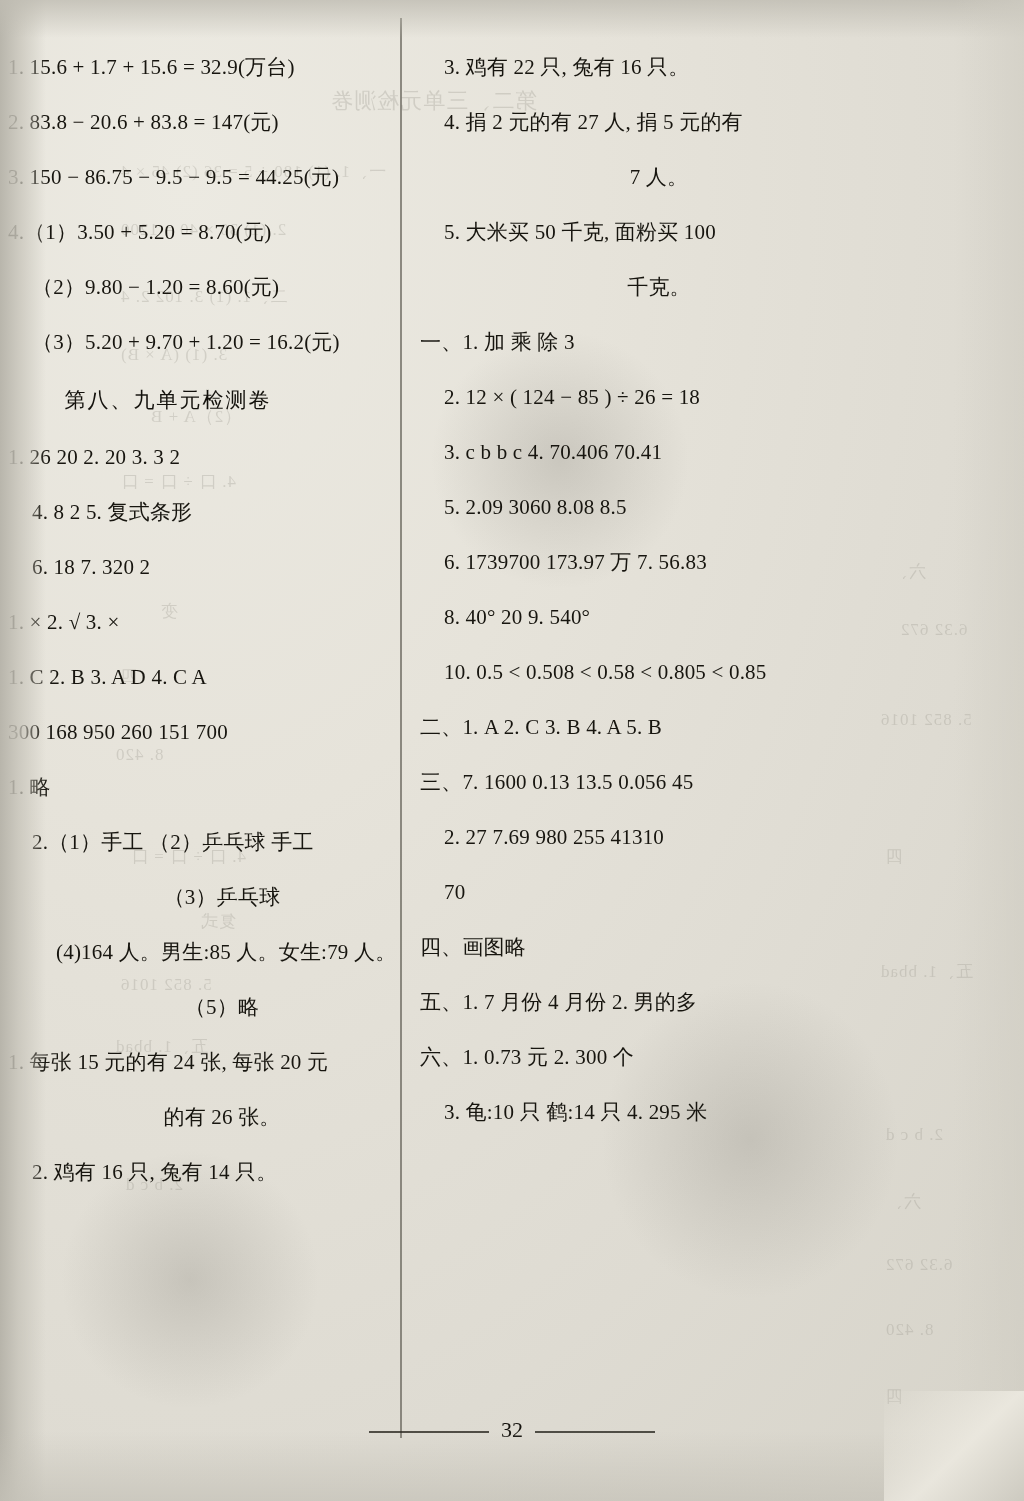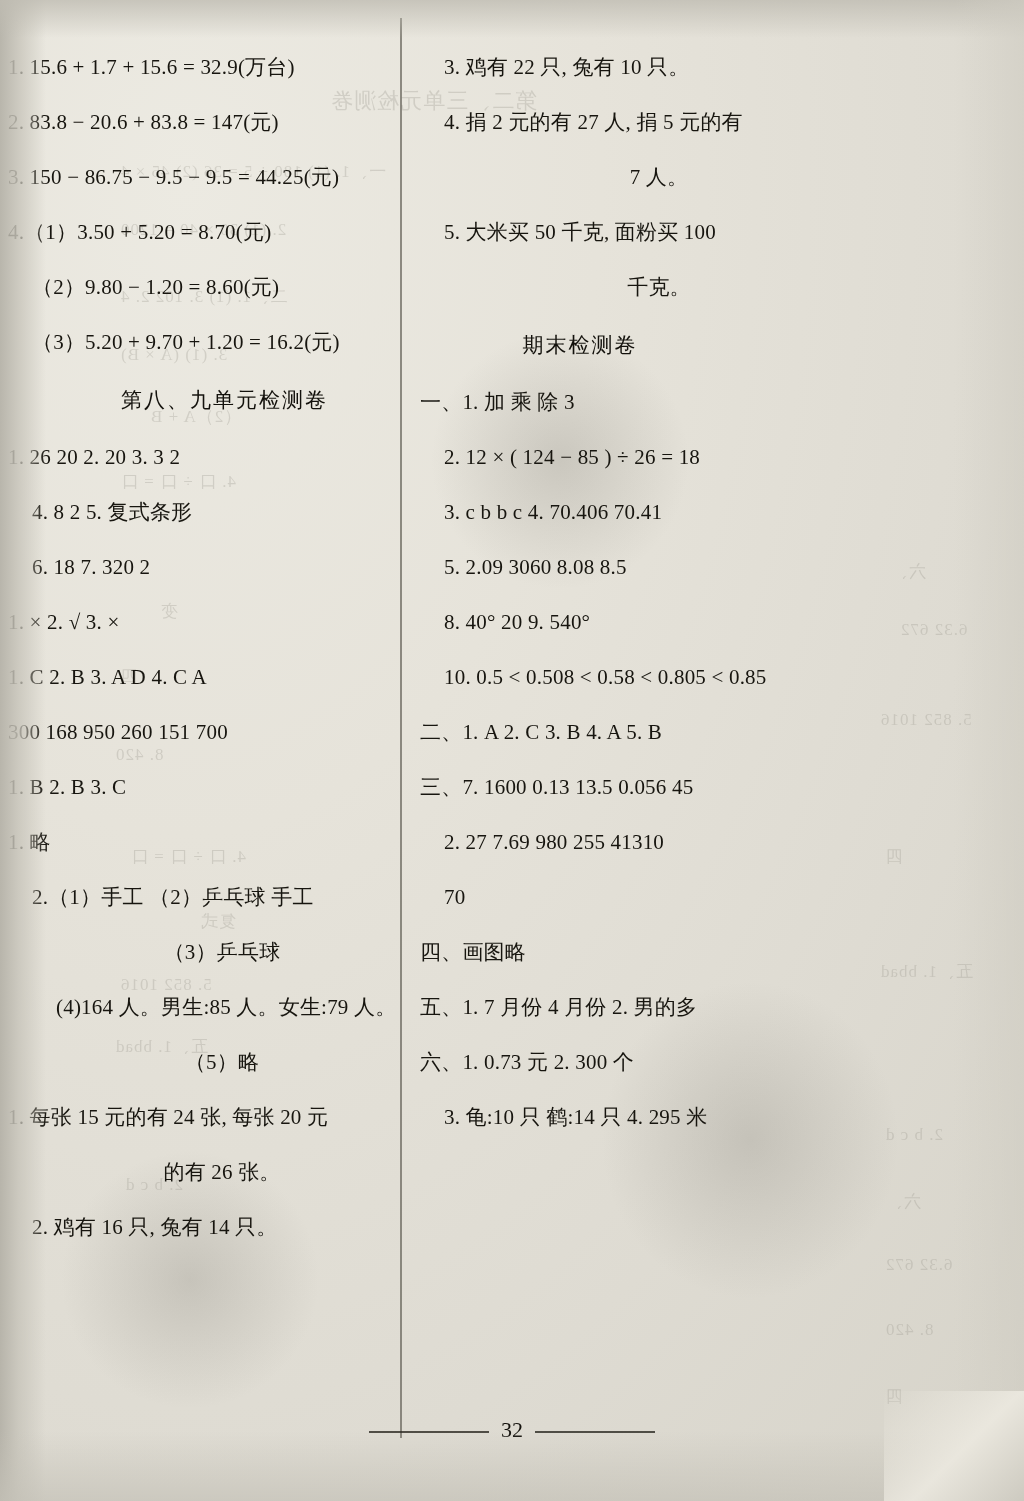--- a/index.html
+++ b/index.html
@@ -72,21 +72,21 @@
   .line{
     color:#17150f;
     font-size:21px;
     line-height:55px;
     white-space:nowrap;
     letter-spacing:.2px;
   }
   .indent1{padding-left:24px;}
   .indent2{padding-left:48px;text-align:center;}
   .head{
-    text-align:right;
+    text-align:center;
     font-size:21px;
     line-height:60px;
     color:#13110c;
     letter-spacing:2px;
     padding-right:60px;
   }
   .head-right{
     text-align:center;
     font-size:21px;
     line-height:60px;
@@ -164,44 +164,43 @@
       <div class="line indent1">（3）5.20 + 9.70 + 1.20 = 16.2(元)</div>
 
       <div class="head">第八、九单元检测卷</div>
 
       <div class="line">1. 26   20   2. 20   3. 3   2</div>
       <div class="line indent1">4. 8   2   5. 复式条形</div>
       <div class="line indent1">6. 18   7. 320   2</div>
       <div class="line">1. ×   2. √   3. ×</div>
       <div class="line">1. C   2. B   3. A   D   4. C   A</div>
       <div class="line">300   168   950   260   151   700</div>
-      <div class="line">1. B   2. B   3. C</div>
       <div class="line">1. 略</div>
       <div class="line indent1">2.（1）手工   （2）乒乓球   手工</div>
       <div class="line indent2">（3）乒乓球</div>
       <div class="line indent2">(4)164 人。男生:85 人。女生:79 人。</div>
       <div class="line indent2">（5）略</div>
       <div class="line">1. 每张 15 元的有 24 张, 每张 20 元</div>
       <div class="line indent2">的有 26 张。</div>
       <div class="line indent1">2. 鸡有 16 只, 兔有 14 只。</div>
     </div>
 
     <div class="col col-right">
-      <div class="line indent1">3. 鸡有 22 只, 兔有 10 只。</div>
+      <div class="line indent1">3. 鸡有 22 只, 兔有 16 只。</div>
       <div class="line indent1">4. 捐 2 元的有 27 人, 捐 5 元的有</div>
       <div class="line indent2">7 人。</div>
       <div class="line indent1">5. 大米买 50 千克, 面粉买 100</div>
       <div class="line indent2">千克。</div>
 
-      <div class="head-right">期末检测卷</div>
 
       <div class="line">一、1. 加   乘   除   3</div>
       <div class="line indent1">2. 12 × ( 124 − 85 ) ÷ 26 = 18</div>
       <div class="line indent1">3. c   b     b   c   4. 70.406   70.41</div>
       <div class="line indent1">5. 2.09   3060   8.08   8.5</div>
+      <div class="line indent1">6. 1739700   173.97 万   7. 56.83</div>
       <div class="line indent1">8. 40°   20   9. 540°</div>
       <div class="line indent1">10. 0.5 &lt; 0.508 &lt; 0.58 &lt; 0.805 &lt; 0.85</div>
       <div class="line">二、1. A   2. C   3. B   4. A   5. B</div>
       <div class="line">三、7. 1600   0.13   13.5   0.056   45</div>
       <div class="line indent1">2. 27    7.69    980    255    41310</div>
       <div class="line indent1">70</div>
       <div class="line">四、画图略</div>
       <div class="line">五、1. 7 月份   4 月份   2. 男的多</div>
       <div class="line">六、1. 0.73 元   2. 300 个</div>
       <div class="line indent1">3. 龟:10 只   鹤:14 只   4. 295 米</div>

